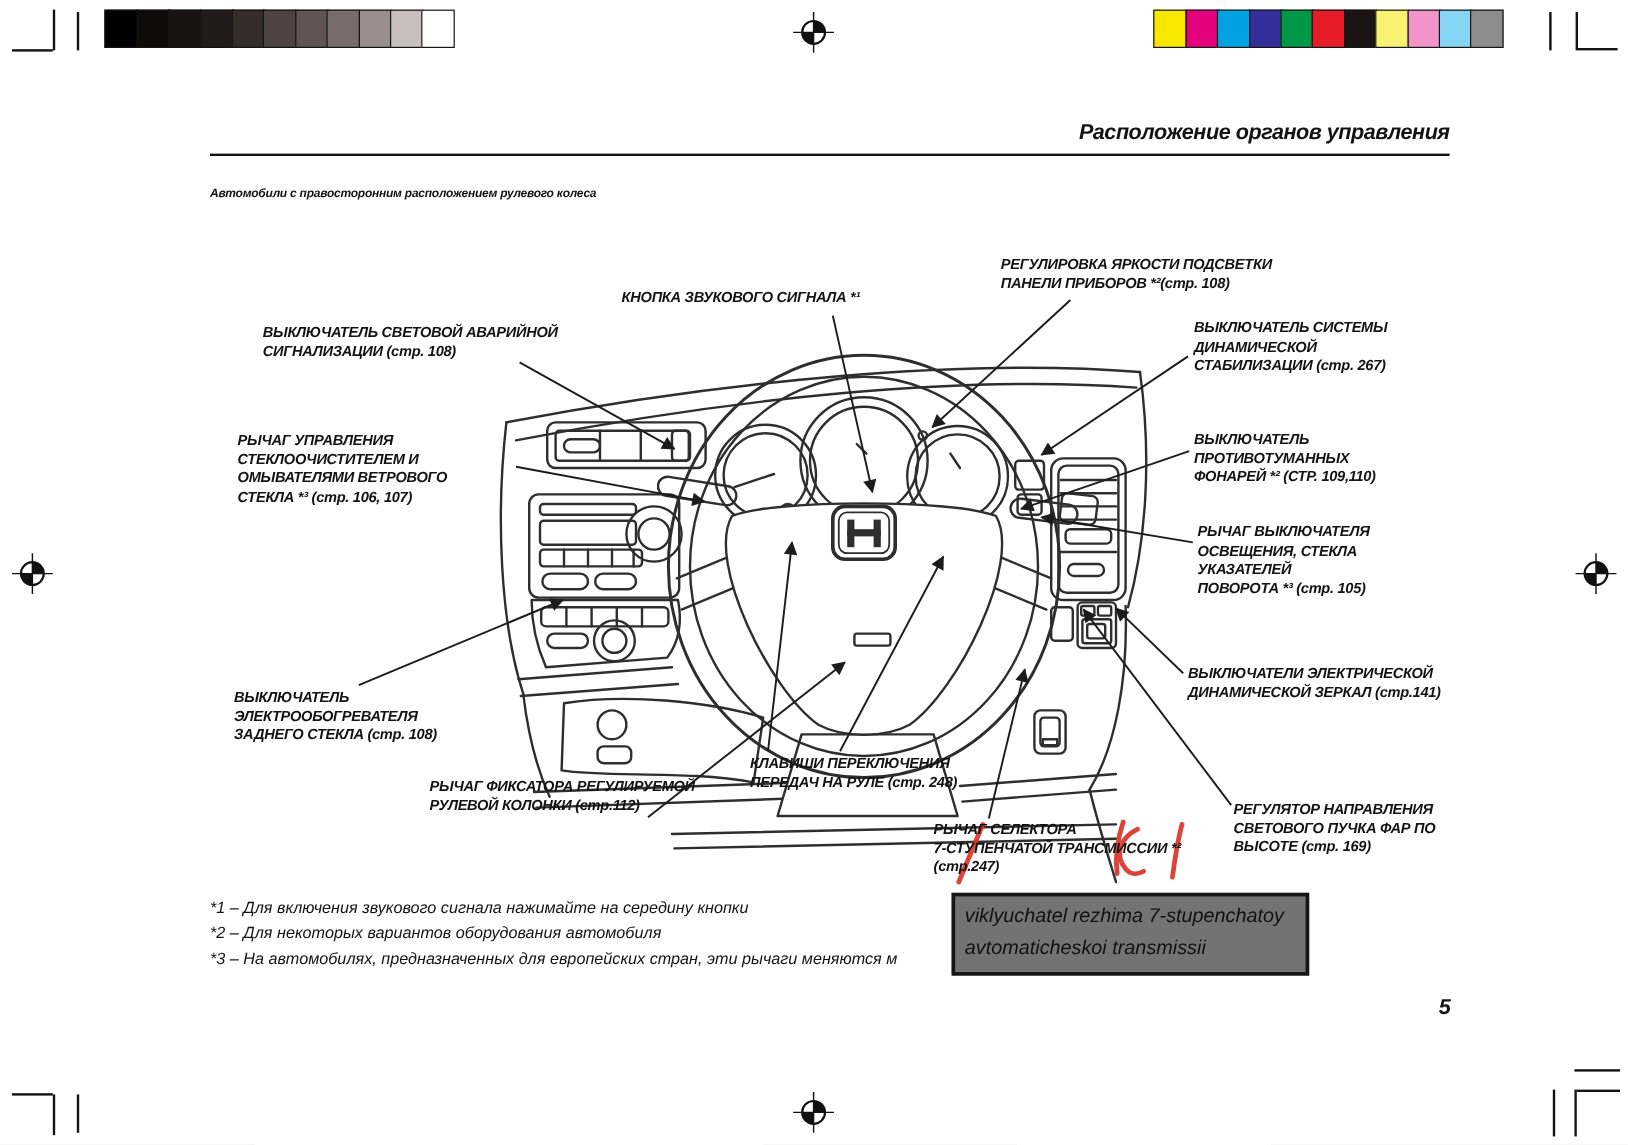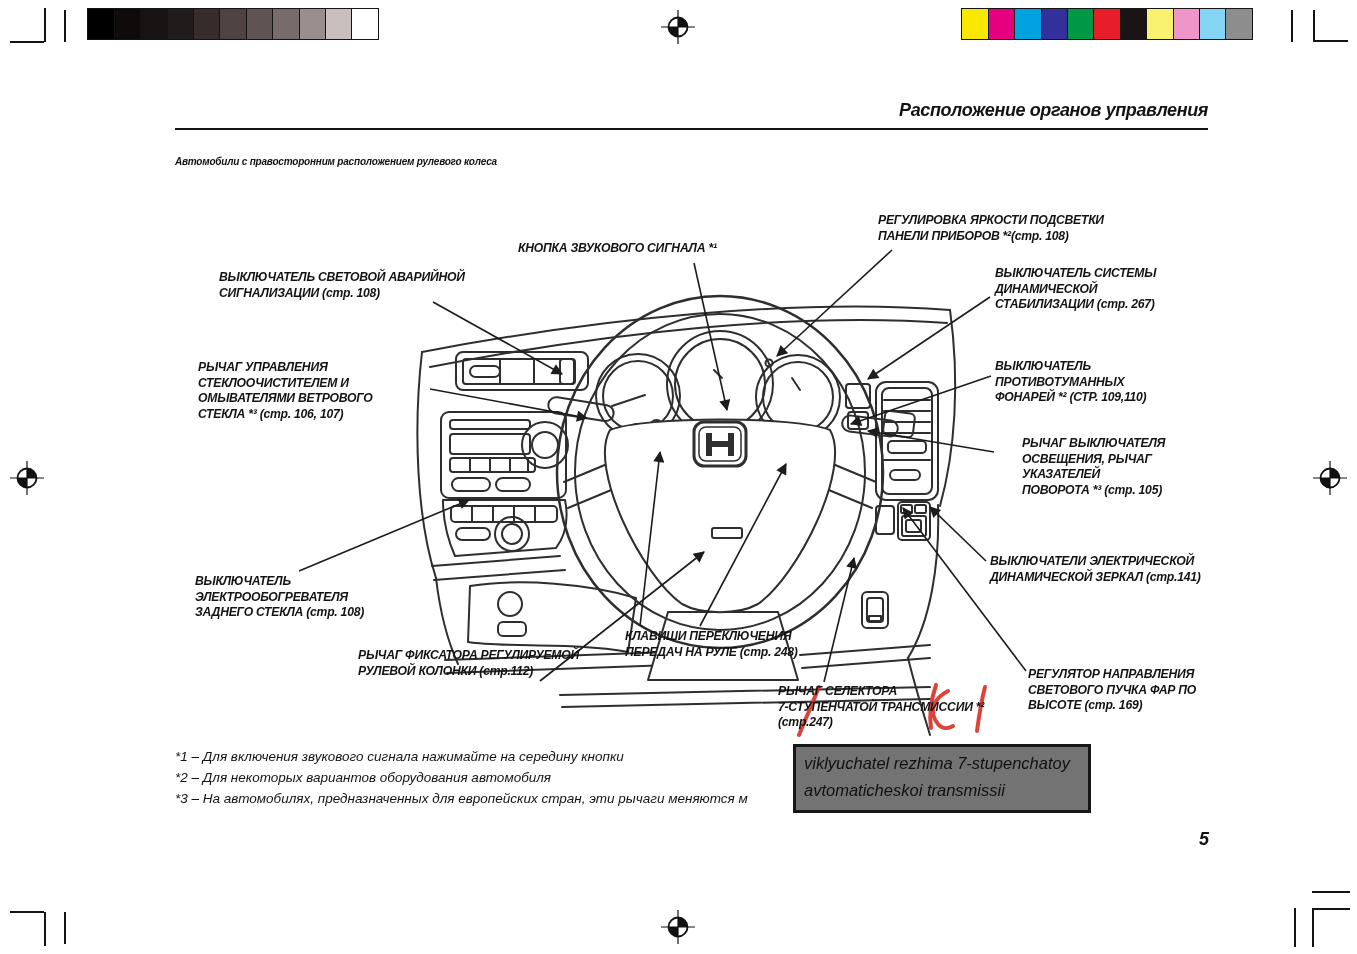--- a/index.html
+++ b/index.html
@@ -265,21 +265,21 @@
 
   <div class="lbl" style="left:175px;top:270px;margin-left:44px;">
     <div>ВЫКЛЮЧАТЕЛЬ СВЕТОВОЙ АВАРИЙНОЙ</div>
     <div>СИГНАЛИЗАЦИИ (стр. 108)</div>
   </div>
 
   <div class="lbl" style="left:518px;top:241px;">
     <div>КНОПКА ЗВУКОВОГО СИГНАЛА *¹</div>
   </div>
 
-  <div class="lbl" style="left:878px;top:213px;">
+  <div class="lbl" style="left:834px;top:213px;">
     <div>РЕГУЛИРОВКА ЯРКОСТИ ПОДСВЕТКИ</div>
     <div>ПАНЕЛИ ПРИБОРОВ *²(стр. 108)</div>
   </div>
 
   <div class="lbl" style="left:995px;top:266px;">
     <div>ВЫКЛЮЧАТЕЛЬ СИСТЕМЫ</div>
     <div>ДИНАМИЧЕСКОЙ</div>
     <div>СТАБИЛИЗАЦИИ (стр. 267)</div>
   </div>
 
@@ -289,23 +289,23 @@
     <div>ОМЫВАТЕЛЯМИ ВЕТРОВОГО</div>
     <div>СТЕКЛА *³ (стр. 106, 107)</div>
   </div>
 
   <div class="lbl" style="left:995px;top:359px;">
     <div>ВЫКЛЮЧАТЕЛЬ</div>
     <div>ПРОТИВОТУМАННЫХ</div>
     <div>ФОНАРЕЙ *² (СТР. 109,110)</div>
   </div>
 
-  <div class="lbl" style="left:998px;top:436px;margin-left:24px;">
+  <div class="lbl" style="left:998px;top:436px;">
     <div>РЫЧАГ ВЫКЛЮЧАТЕЛЯ</div>
-    <div>ОСВЕЩЕНИЯ, РЫЧАГ</div>
+    <div>ОСВЕЩЕНИЯ, СТЕКЛА</div>
     <div>УКАЗАТЕЛЕЙ</div>
     <div>ПОВОРОТА *³ (стр. 105)</div>
   </div>
 
   <div class="lbl" style="left:990px;top:554px;">
     <div>ВЫКЛЮЧАТЕЛИ ЭЛЕКТРИЧЕСКОЙ</div>
     <div>ДИНАМИЧЕСКОЙ ЗЕРКАЛ (стр.141)</div>
   </div>
 
   <div class="lbl" style="left:195px;top:574px;">

